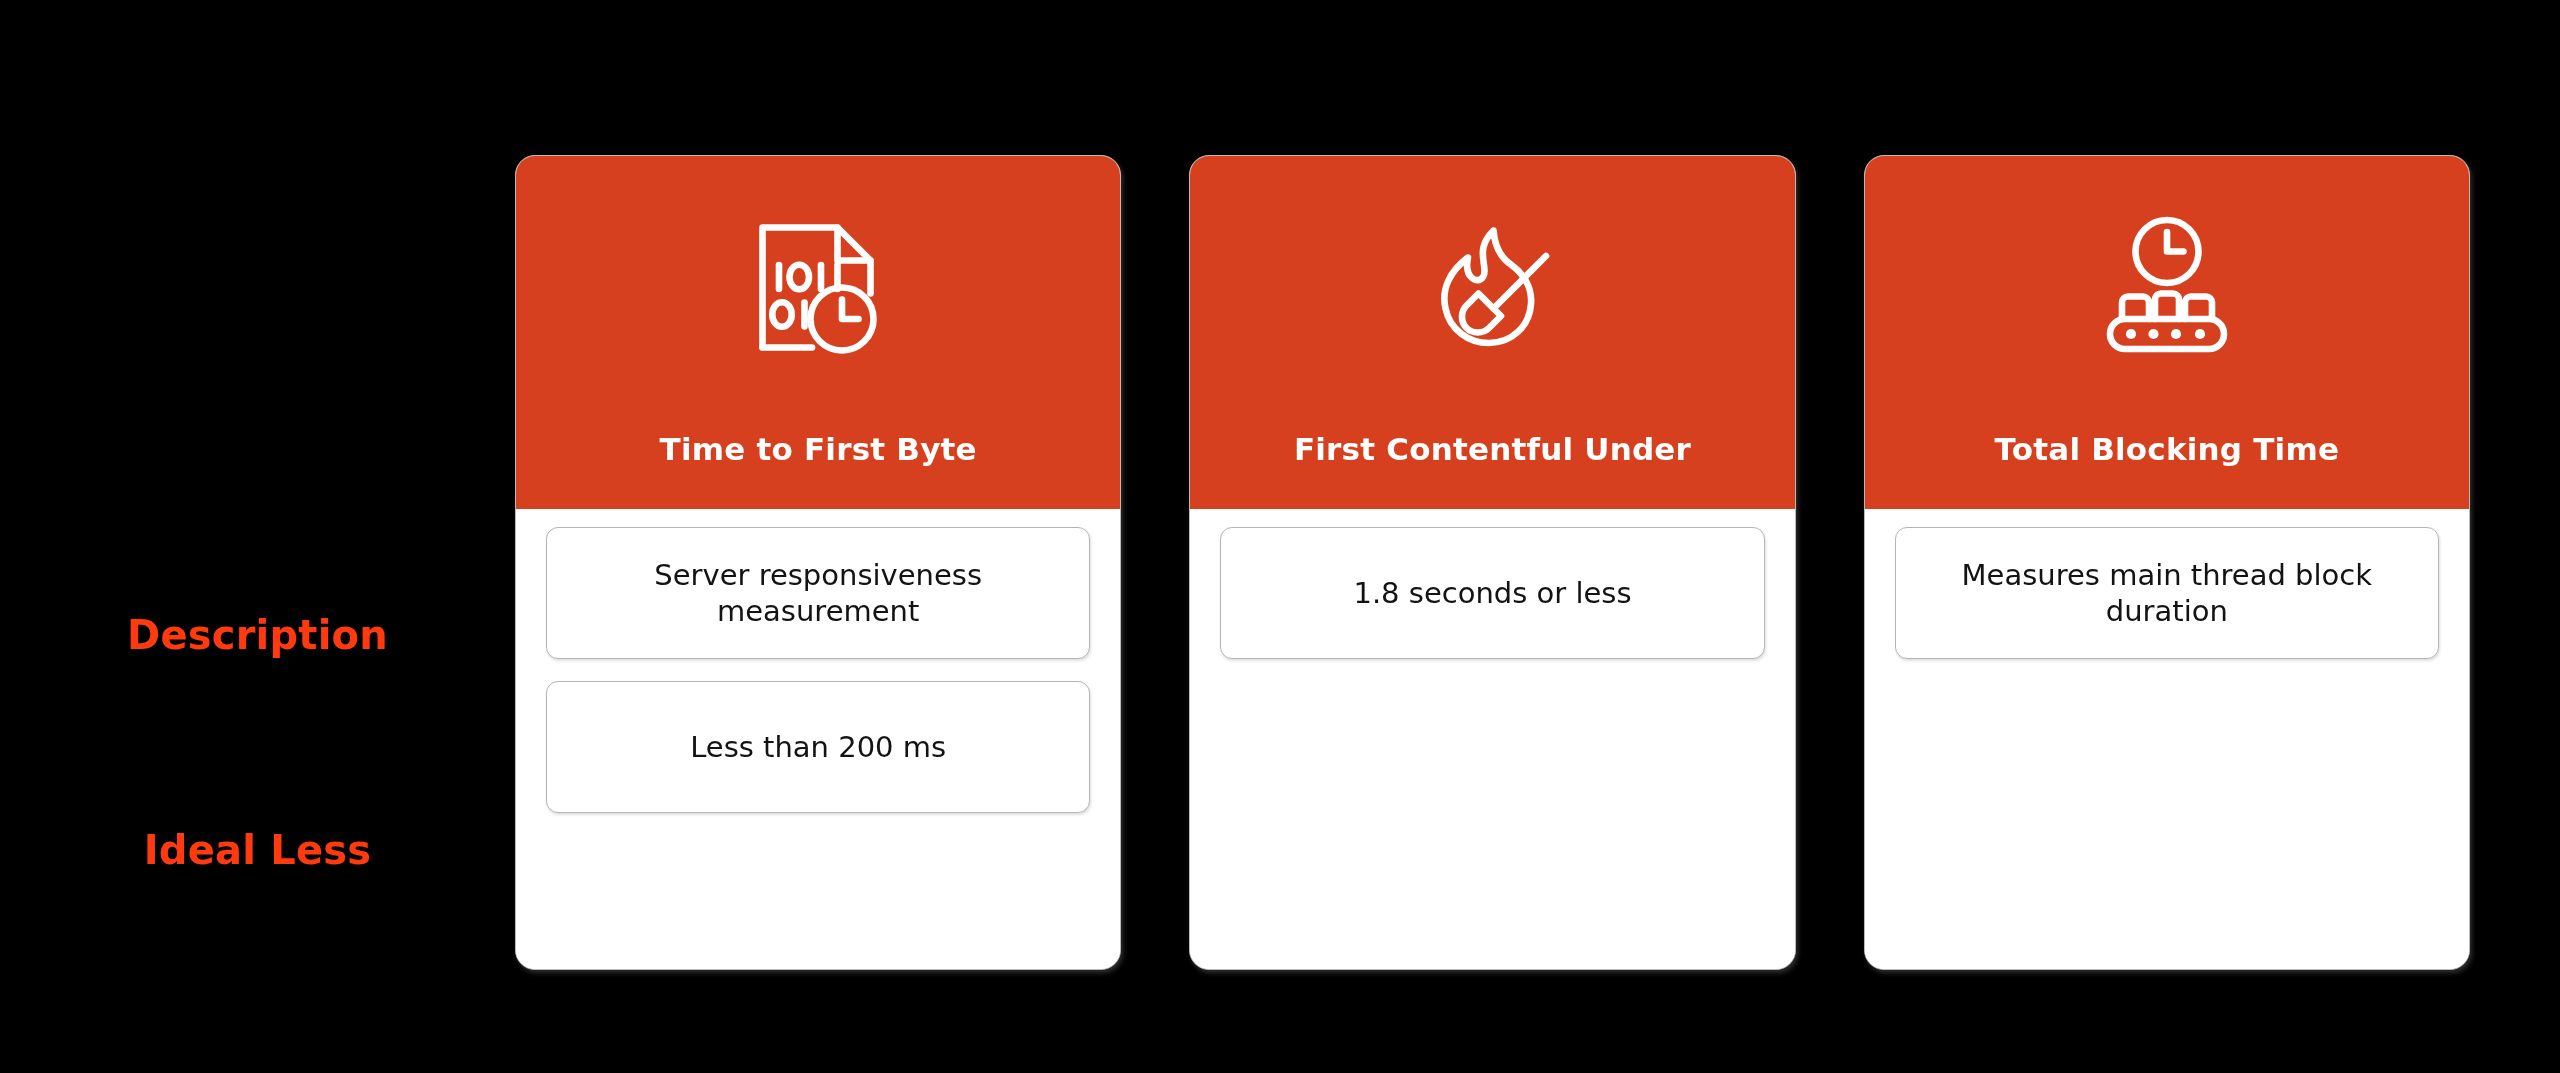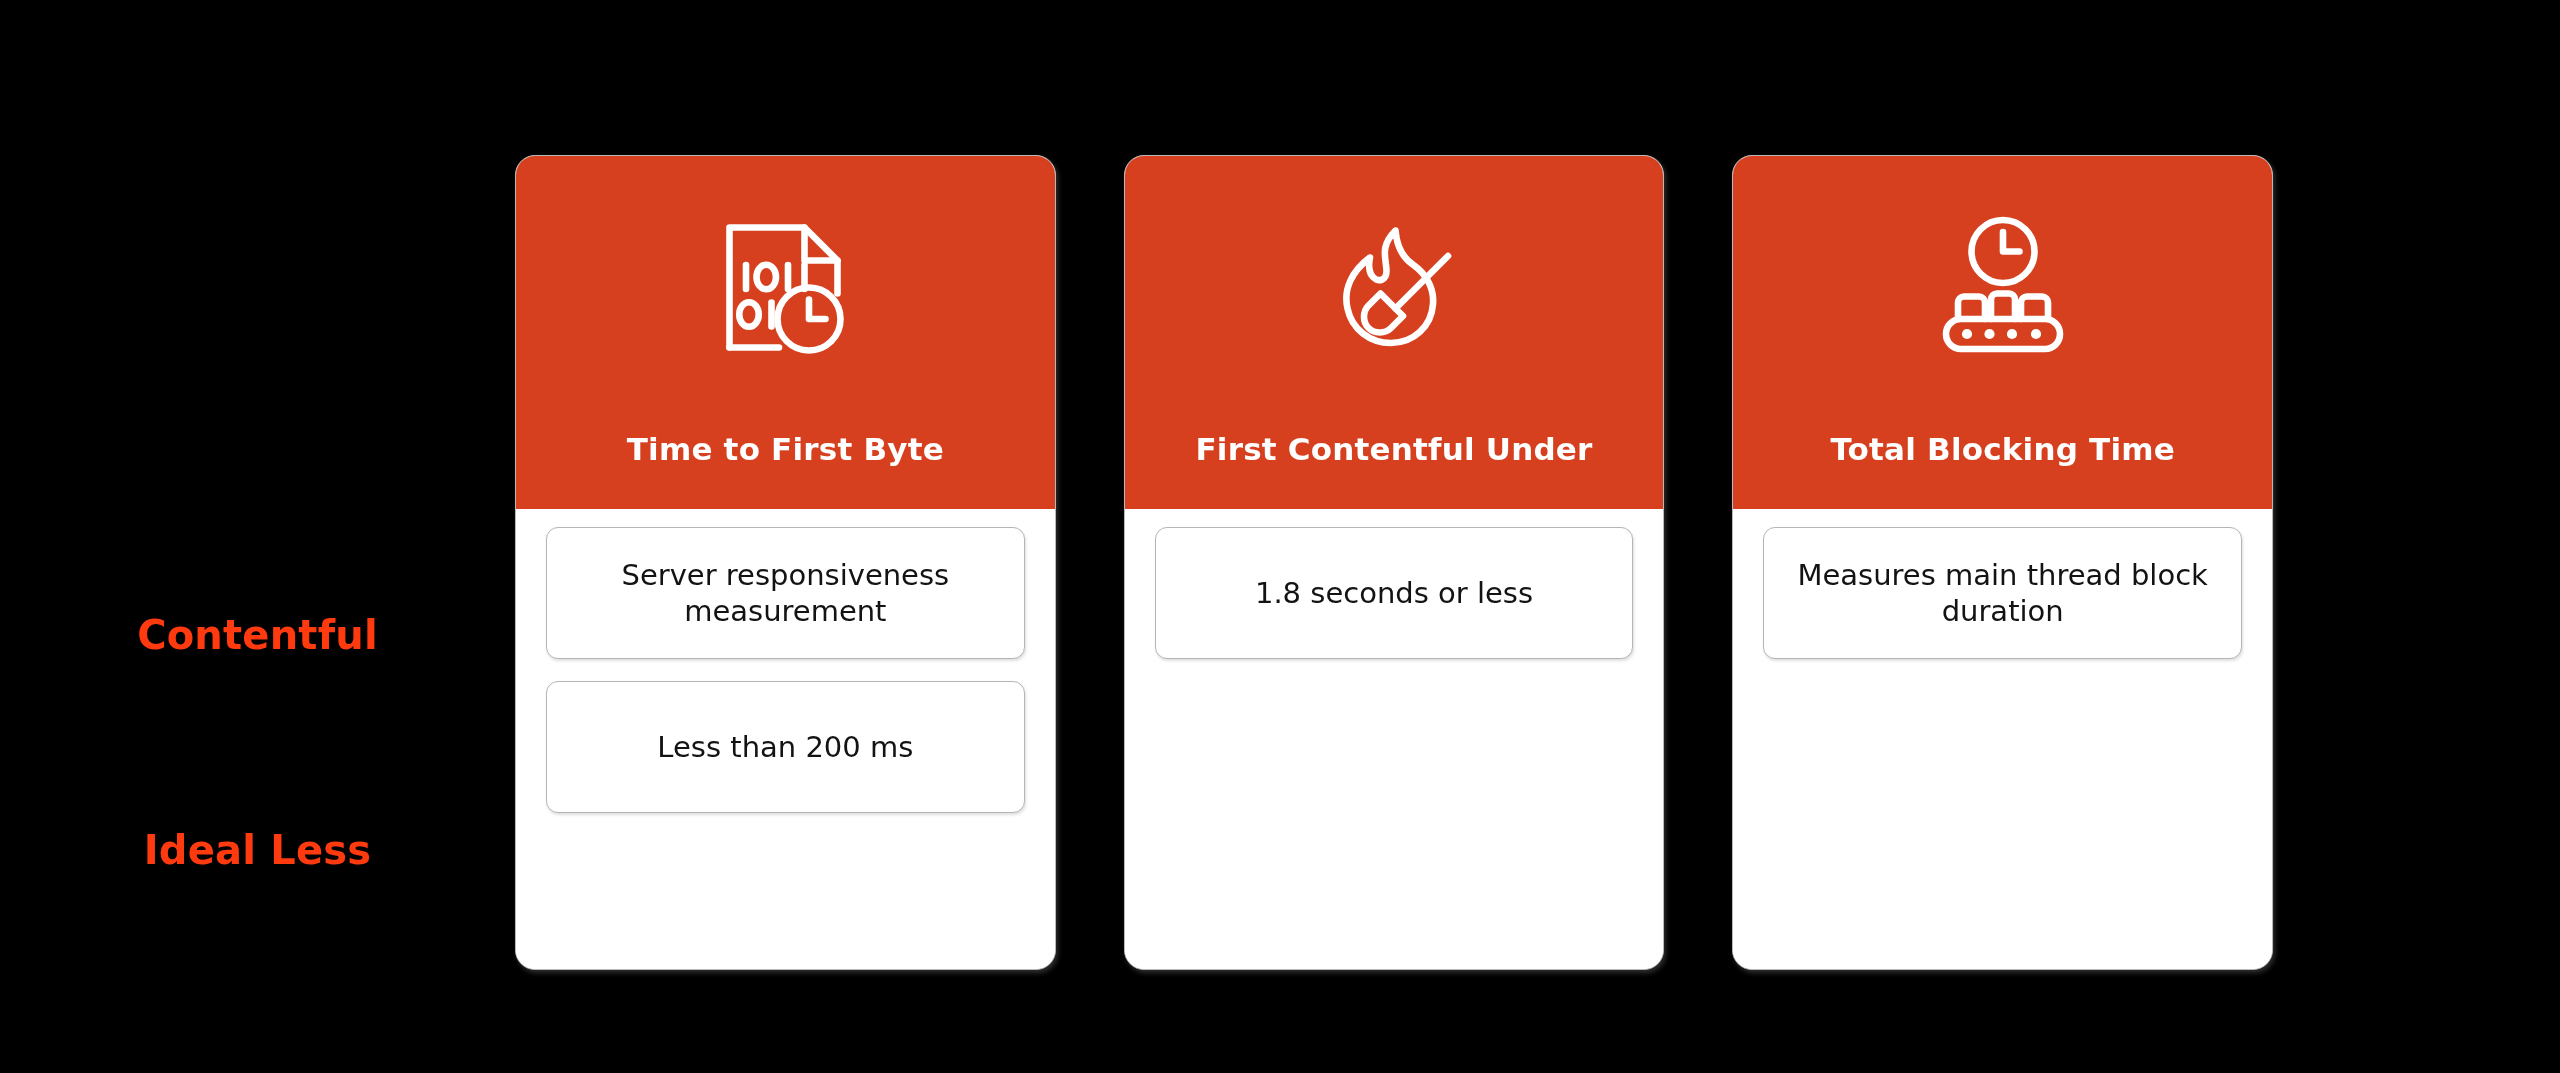--- a/index.html
+++ b/index.html
@@ -41,21 +41,21 @@
     white-space: nowrap;
   }
   .row-label.description { top: 457px; }
   .row-label.ideal       { top: 672px; }
 
   
   .cards {
     position: absolute;
     left: 515px;
     top: 155px;
-    width: 1758px;
+    width: 1955px;
     height: 815px;
     display: flex;
     gap: 68px;
   }
 
   .card {
     flex: 1 1 0;
     background: #ffffff;
     border: 1px solid #b9b9b9;
     border-radius: 20px;
@@ -128,21 +128,21 @@
 
   
   .value-box.align-left { justify-content: flex-start; text-align: left; }
 </style>
 </head>
 <body>
 
 <div class="stage">
 
   <div class="row-labels">
-    <div class="row-label description">Contentful</div>
+    <div class="row-label description">Description</div>
     <div class="row-label ideal">Ideal Less</div>
   </div>
 
   <div class="cards">
 
     <div class="card">
       <div class="card-header">
         <svg class="card-icon" viewBox="0 0 100 100" fill="none" stroke="#ffffff" stroke-width="4.4" stroke-linecap="round" stroke-linejoin="round">
 
           <path d="M13 91 L13 11 L63 11 L85 33 L85 55"></path>

